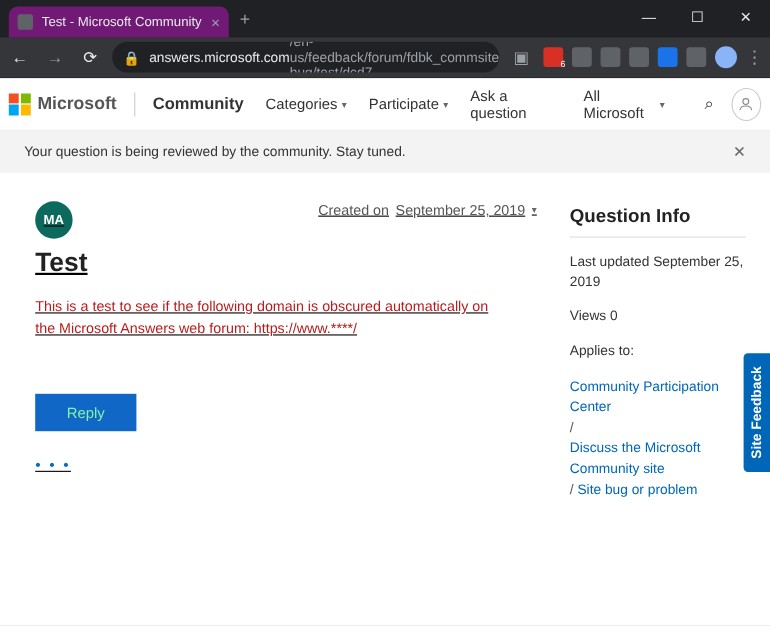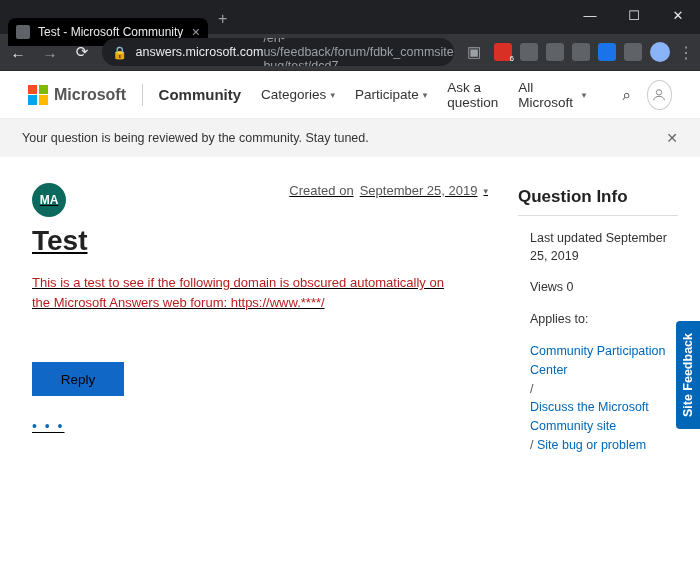--- a/index.html
+++ b/index.html
@@ -8,23 +8,23 @@
     width: 700px; height: 569px;
     background: #202124;
     overflow: hidden;
     font-size: 13px;
   }
   
   .titlebar {
     height: 34px; background: #202124; display: flex; align-items: flex-start;
   }
   .tab {
-    margin-left: 8px; margin-top: 18px;
+    margin-left: 8px; margin-top: 6px;
     height: 28px; width: 200px;
-    background: #000000; color: #e8eaed;
+    background: #701a75; color: #e8eaed;
     border-radius: 8px 8px 0 0;
     display: flex; align-items: center; padding: 0 8px;
     font-size: 12px;
   }
   .tab .favicon { width: 14px; height: 14px; background: #5f6368; border-radius: 2px; margin-right: 8px; flex-shrink: 0; }
   .tab .title { flex: 1; white-space: nowrap; overflow: hidden; text-overflow: ellipsis; }
   .tab .close { color: #9aa0a6; margin-left: 6px; font-size: 14px; }
   .new-tab { color: #9aa0a6; margin-left: 10px; margin-top: 10px; font-size: 16px; }
   .win-controls { margin-left: auto; display: flex; }
   .win-controls div { width: 44px; height: 30px; display:flex; align-items:center; justify-content:center; color:#e8eaed; }
@@ -47,21 +47,21 @@
   .ext.blue { background:#1a73e8; }
   .avatar-ext { width:20px; height:20px; border-radius:50%; background:#8ab4f8; }
   .dots { color:#9aa0a6; font-size:16px; }
 
   
   .page {
     background: #fff; height: calc(569px - 34px - 36px); position: relative; overflow:hidden;
     border-top: 1px solid #2a2a2a;
   }
   .ms-header {
-    height: 48px; display:flex; align-items:center; padding: 0 28px;
+    height: 48px; display:flex; align-items:center; padding: 0 8px;
     border-bottom: 1px solid #eee;
   }
   .ms-logo { display:flex; align-items:center; gap:6px; }
   .ms-squares { width:20px; height:20px; display:grid; grid-template-columns:1fr 1fr; grid-template-rows:1fr 1fr; gap:1.5px; }
   .sq { width:100%; height:100%; }
   .sq.r{background:#f25022}.sq.g{background:#7fba00}.sq.b{background:#00a4ef}.sq.y{background:#ffb900}
   .ms-word { color:#555; font-size:16px; font-weight:600; }
   .divider { width:1px; height:22px; background:#ccc; margin: 0 16px; }
   .nav-item { color:#333; font-size:13.5px; margin-right:20px; display:flex; align-items:center; gap:4px; cursor:pointer; }
   .nav-item.bold { font-weight:700; font-size:15px; }
@@ -78,29 +78,29 @@
   .notice-close { color:#666; font-size:14px; cursor:pointer; }
 
   .content-wrap { display:flex; padding: 26px 22px 0 32px; gap: 30px; }
   .main-col { flex:1; min-width:0;text-decoration:underline; }
   .side-col { width:160px; flex-shrink:0; }
 
   .author-row { display:flex; align-items:flex-start; }
   .author-avatar { width:34px; height:34px; border-radius:50%; background:#0b6a5d; color:#fff; font-size:12px; font-weight:600; display:flex; align-items:center; justify-content:center; }
   .created-row { margin-left:auto; color:#555; font-size:13px; display:flex; align-items:center; gap:6px;text-align:right; }
 
-  .q-title { font-size:28px; font-weight:700; color:#222; margin-top:8px; }
+  .q-title { font-size:24px; font-weight:700; color:#222; margin-top:8px; }
   .q-body { color:#b91c1c; font-size:13px; margin-top:16px; line-height:1.5; max-width:430px; }
 
-  .reply-btn { margin-top:50px; background:#1067c6; color:#000000; border:none; width:92px; height:34px; font-size:13.5px; cursor:pointer; }
+  .reply-btn { margin-top:50px; background:#1067c6; color:#86efac; border:none; width:92px; height:34px; font-size:13.5px; cursor:pointer; }
   .same-q-row { margin-top:22px; display:flex; align-items:center; gap:24px; color:#bbb; font-size:12.5px; }
   .more-dots { color:#0b6cbb; letter-spacing:2px; font-size:14px; }
 
   .side-title { font-weight:700; font-size:17px; color:#222; padding-bottom:8px; border-bottom:1px solid #ddd; margin-top:4px; }
-  .side-txt { font-size:12.5px; color:#333; margin-top:14px; line-height:1.4;margin-left:12px; }
+  .side-txt { font-size:12.5px; color:#333; margin-top:14px; line-height:1.4; }
   .side-link { color:#0067b8; font-size:12.5px; line-height:1.5; }
   .side-link a { color:#0067b8; text-decoration:none; }
   .slash { color:#555; }
 
   .feedback-tab {
     position:absolute; right:0; top:250px;
     background:#0067b8; color:#fff;
     writing-mode: vertical-rl; transform: rotate(180deg);
     padding: 12px 5px; font-size:12.5px; font-weight:600;
     border-radius: 0 4px 4px 0; cursor:pointer;

